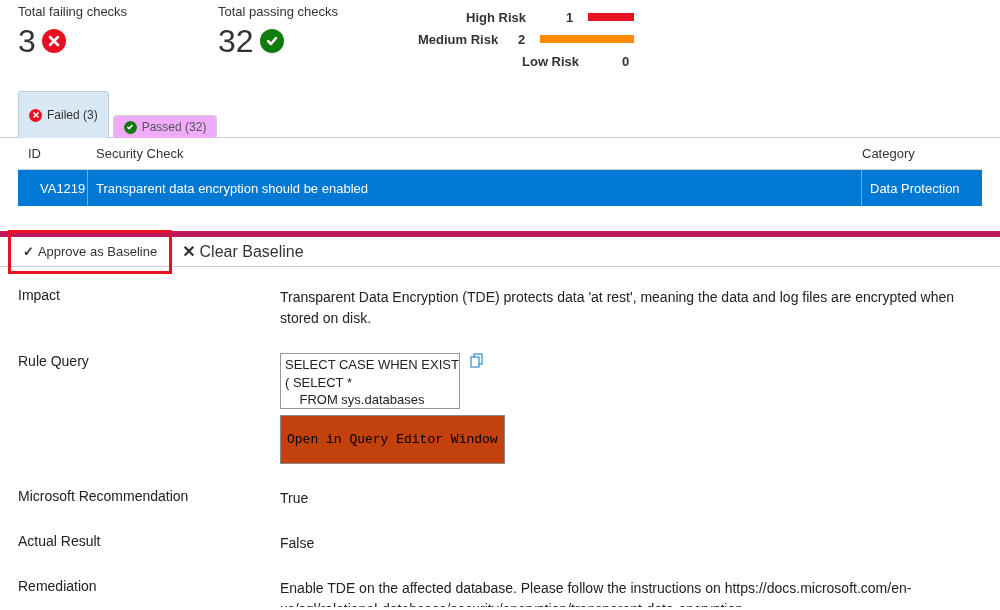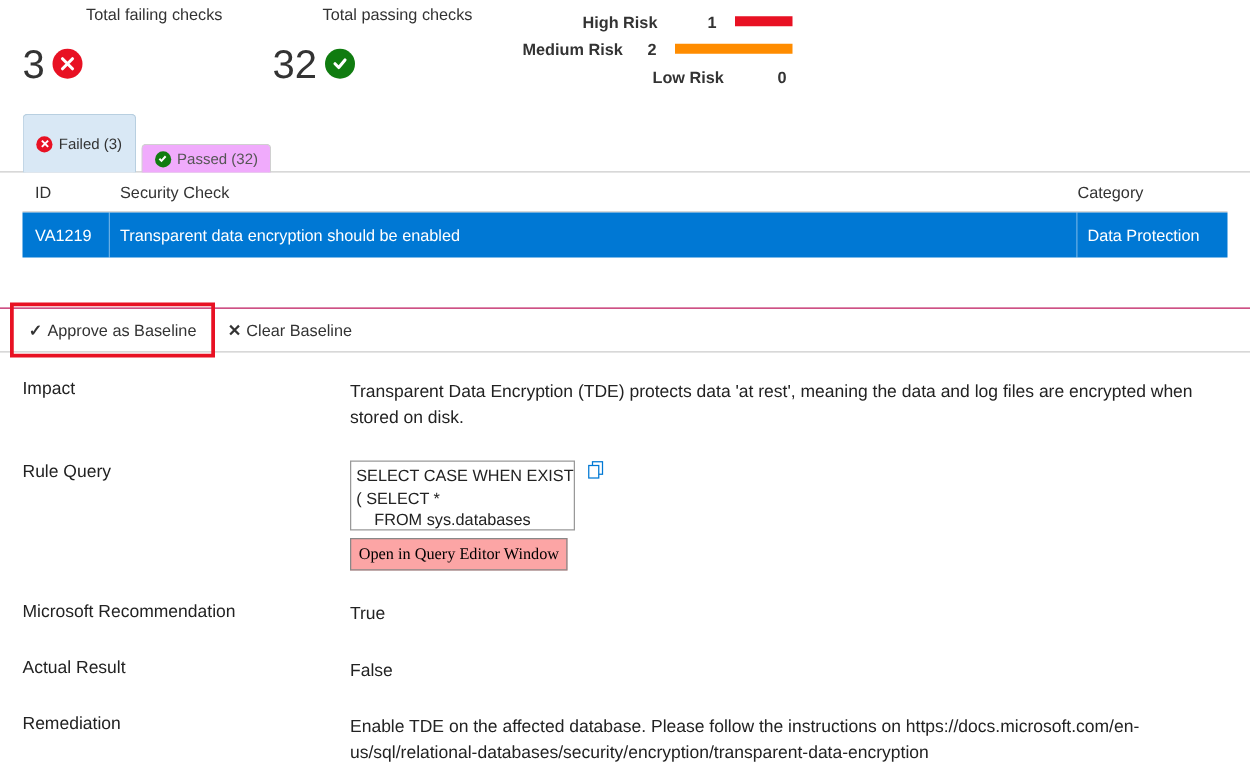--- a/index.html
+++ b/index.html
@@ -14,21 +14,21 @@
     height: 610px;
     overflow: hidden;
   }
   .summary-row {
     display: flex;
     padding: 4px 18px 0 18px;
     align-items: flex-start;
     gap: 40px;
   }
   .stat-block { min-width: 160px; }
-  .stat-label { font-size: 13px; color: #333; margin-bottom: 16px; text-align: right; }
+  .stat-label { font-size: 13px; color: #333; margin-bottom: 6px; }
   .stat-value {
     font-size: 32px;
     font-weight: 300;
     display: flex;
     align-items: center;
     gap: 6px;
     line-height: 1;
   }
   .icon-circle {
     width: 24px; height: 24px; border-radius: 50%;
@@ -93,48 +93,49 @@
   
   .table-row {
     display: flex;
     background: #0078d4;
     color: #fff;
     margin: 0 18px;
     height: 36px;
     align-items: center;
     font-size: 13px;
   }
-  .row-id { width: 70px; padding-left: 10px; border-right: 1px solid rgba(255,255,255,0.4); height: 100%; display:flex; align-items:center;}
+  .row-id { width: 70px; padding-left: 22px; border-right: 1px solid rgba(255,255,255,0.4); height: 100%; display:flex; align-items:center;}
   .row-check { flex: 1; padding-left: 8px; border-right: 1px solid rgba(255,255,255,0.4); height:100%; display:flex; align-items:center;}
   .row-cat { width: 120px; padding-left: 8px; }
 
   
   .action-bar {
     display: flex;
     align-items: center;
-    border-top: 1px solid #be185d;
+    border-top: 6px solid #be185d;
     border-bottom: 1px solid #ccc;
-    margin-top: 40px;
+    margin-top: 25px;
     height: 36px;
   }
   .approve-box {
     border: 3px solid #e81123;
     height: 44px;
     display: flex;
     align-items: center;
     padding: 0 12px;
     font-size: 13px;
     margin: -4px 0 -4px 8px;
     gap: 4px;
     cursor: pointer;
   }
   .clear-box {
     display: flex;
+    align-items: center;
     padding: 0 10px;
-    font-size: 13px;
+    font-size: 16px;
     gap: 4px;
     cursor: pointer;
   }
   .check-icon::before { content: "✓"; font-weight: bold; }
   .x-icon::before { content: "✕"; font-weight: bold; }
 
   
   .details-wrap {
     position: relative;
     height: 340px;
@@ -170,25 +171,25 @@
     vertical-align: top;
     margin-left: 6px;
     width: 14px; height: 16px;
     color: #0078d4;
     cursor: pointer;
   }
   .open-query-btn {
     display: block;
     margin-top: 6px;
     border: 1px solid #888;
-    background: #fca5a5;
-    padding: 4px 6px;
-    font-size: 13px;
-    cursor: pointer;
-    font-family: Liberation Serif, serif;
+    background: #c2410c;
+    padding: 16px 6px;
+    font-size: 13px;
+    cursor: pointer;
+    font-family: Liberation Mono, monospace;
   }
   .info-icon {
     display: inline-flex;
     width: 12px; height: 12px; border-radius: 50%;
     background: #333; color: #fff; font-size: 9px;
     align-items: center; justify-content: center;
     margin-left: 2px;
     font-style: normal;
     font-weight: bold;
   }

